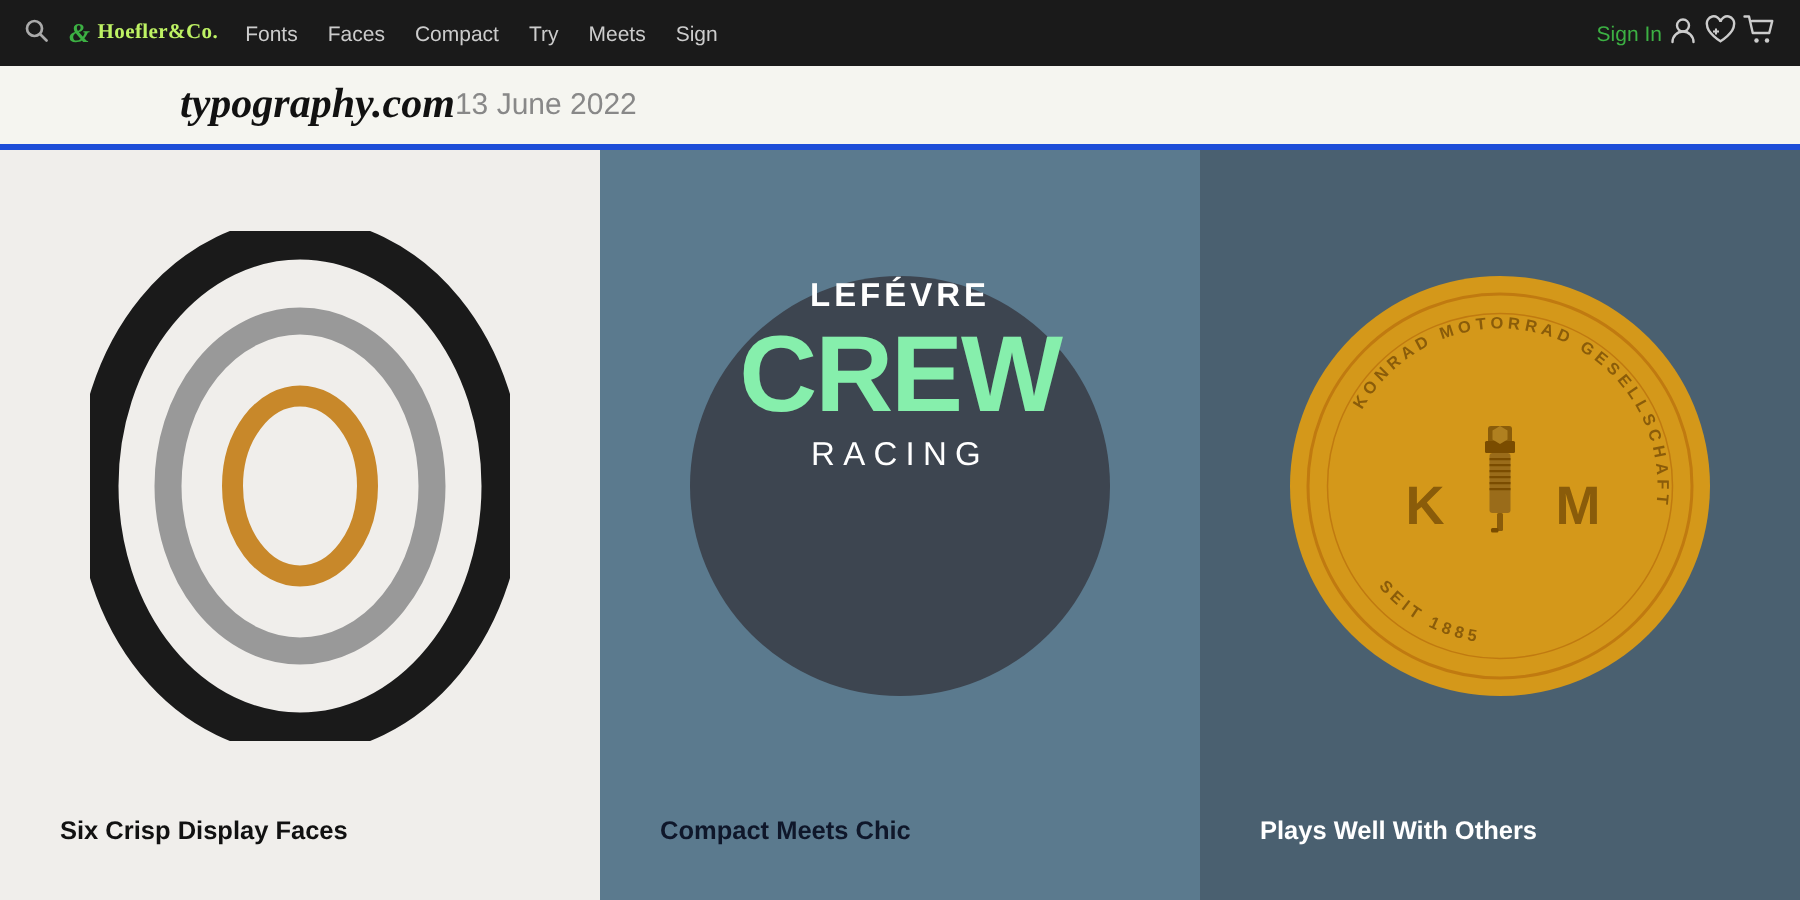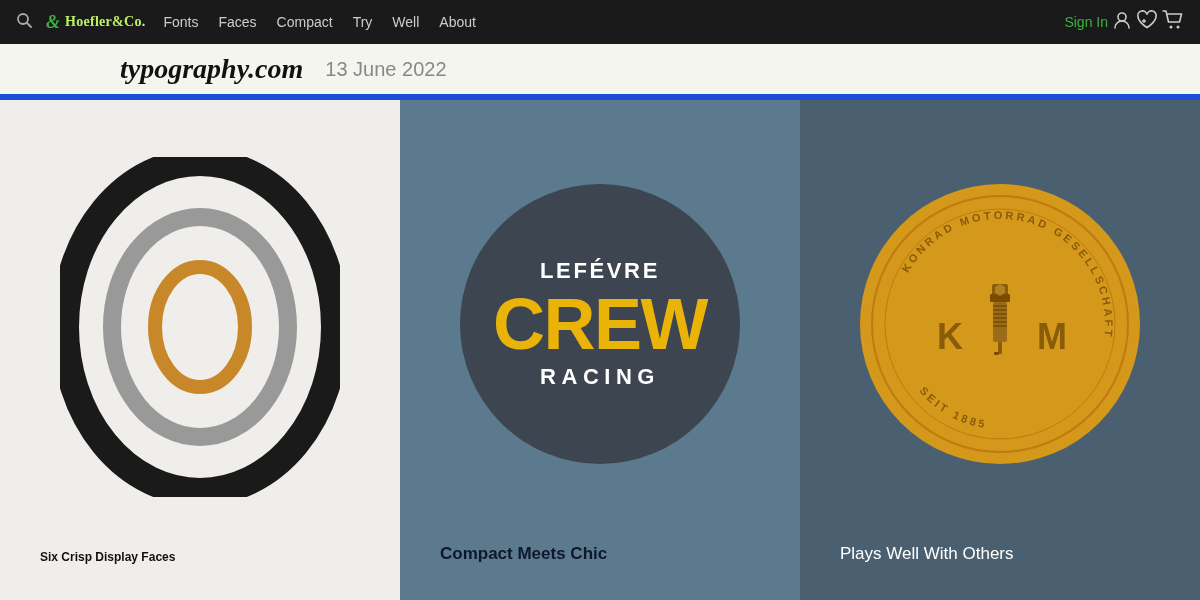--- a/index.html
+++ b/index.html
@@ -68,33 +68,33 @@
       cursor: pointer;
     }
 
     
     .header-bar {
       background: #f5f5f0;
       height: 56px;
       display: flex;
       align-items: center;
       padding: 0 120px;
-      border-bottom: 6px solid #1d4ed8;
+      border-bottom: 4px solid #1d4ed8;
     }
     .header-site {
       font-size: 28px;
       font-weight: bold;
       font-style: italic;
       color: #111;
       font-family: Georgia, serif;
     }
     .header-date {
       font-size: 20px;
       color: #888;
-      margin-left: 22px;
+      margin-left: 0;
       font-style: normal;
       font-family: Arial, sans-serif;
       font-weight: 300;
     }
 
     
     .main-grid {
       display: grid;
       grid-template-columns: 1fr 1fr 1fr;
       height: 500px;
@@ -111,21 +111,21 @@
       position: relative;
     }
     .panel-1-visual {
       flex: 1;
       display: flex;
       align-items: center;
       justify-content: center;
       width: 100%;
     }
     .panel-caption {
-      font-size: 12px;
+      font-size: 17px;
       font-weight: bold;
       color: #111;
       padding: 16px 20px;
       align-self: flex-start;
       font-family: Arial, sans-serif;
     }
 
     
     .panel-2 {
       background: #5b7a8e;
@@ -142,44 +142,43 @@
       justify-content: center;
     }
     .crew-circle {
       width: 280px;
       height: 280px;
       border-radius: 50%;
       background: #3d4550;
       display: flex;
       flex-direction: column;
       align-items: center;
-      justify-content: center;
       color: #fff;
     }
     .crew-lefevre {
       font-size: 22px;
       font-family: Arial, sans-serif;
       font-weight: 900;
       letter-spacing: 0.12em;
       text-transform: uppercase;
       margin-bottom: 4px;
     }
     .crew-main {
       font-size: 72px;
       font-family: Arial Black, Arial, sans-serif;
       font-weight: 900;
       letter-spacing: -0.02em;
       text-transform: uppercase;
       line-height: 1;
-      color: #eab308;
+      color: #86efac;
     }
     .crew-racing {
       font-size: 22px;
       font-family: Arial, sans-serif;
-      font-weight: 700;
+      font-weight: 400;
       letter-spacing: 0.25em;
       text-transform: uppercase;
       margin-top: 4px;
     }
     .panel-2-caption {
       font-size: 17px;
       font-weight: bold;
       color: #0f172a;
       padding: 16px 20px;
       align-self: flex-start;
@@ -207,21 +206,21 @@
       border-radius: 50%;
       background: #d4981a;
       display: flex;
       align-items: center;
       justify-content: center;
       position: relative;
       overflow: hidden;
     }
     .panel-3-caption {
       font-size: 17px;
-      font-weight: normal;
+      font-weight: bold;
       color: #fff;
       padding: 16px 20px;
       align-self: flex-start;
       font-family: Arial, sans-serif;
     }
 
     
   </style>
 </head>
 <body>
@@ -235,22 +234,22 @@
   </span>
   <div class="nav-logo">
     <span class="nav-logo-ampersand">&amp;</span>
     <span class="nav-logo-text">Hoefler&amp;Co.</span>
   </div>
   <div class="nav-items">
     <a class="nav-item">Fonts</a>
     <a class="nav-item">Faces</a>
     <a class="nav-item">Compact</a>
     <a class="nav-item">Try</a>
-    <a class="nav-item">Well</a>
-    <a class="nav-item">About</a>
+    <a class="nav-item">Meets</a>
+    <a class="nav-item">Sign</a>
   </div>
   <div class="nav-right">
     <span class="nav-signin">Sign In</span>
     <span class="nav-icon">
       <svg width="20" height="20" viewBox="0 0 20 20" fill="none">
         <circle cx="10" cy="7" r="4" stroke="#ccc" stroke-width="1.6"></circle>
         <path d="M3 18c0-3.866 3.134-7 7-7s7 3.134 7 7" stroke="#ccc" stroke-width="1.6" stroke-linecap="round"></path>
       </svg>
     </span>
     <span class="nav-icon">

